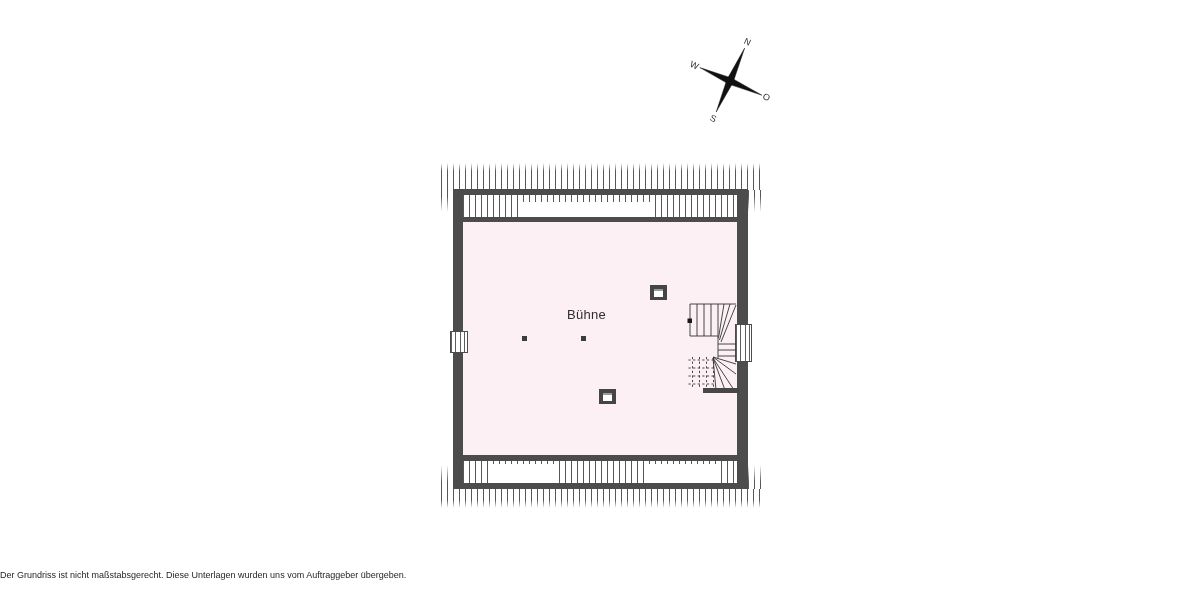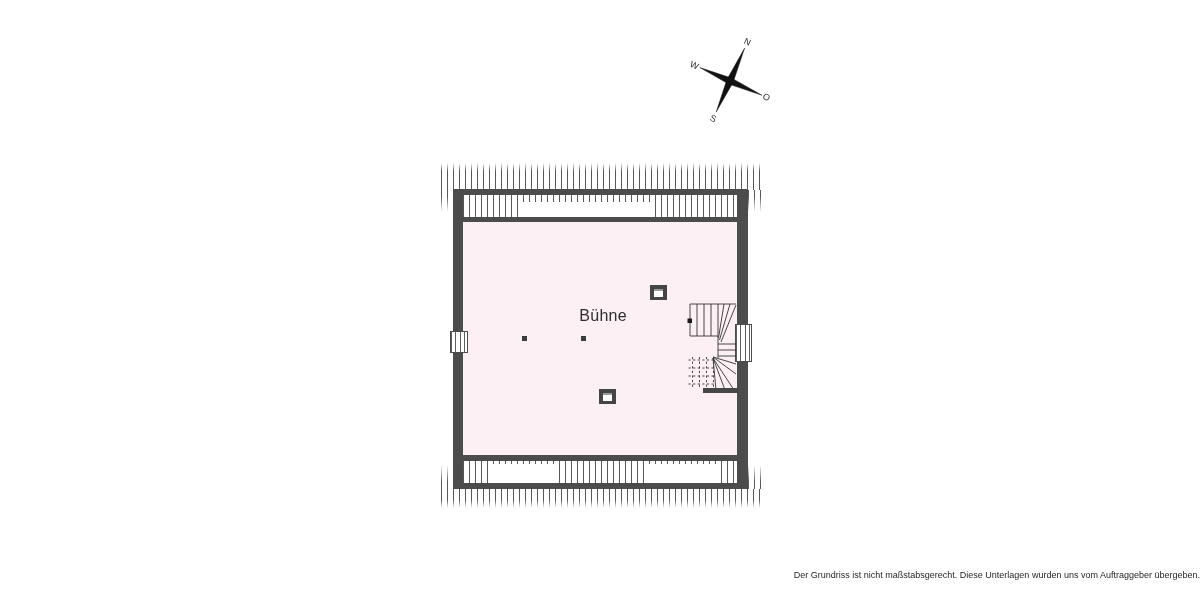--- a/index.html
+++ b/index.html
@@ -21,22 +21,22 @@
   .wall{background:#4c4c4c;}
   .plan-wrap{filter:blur(0.25px);}
   .interior{background:#fcf0f4;}
   .gap{background:#ffffff;}
   .window{background:#ffffff;border:1px solid #4c4c4c;
           background-image:repeating-linear-gradient(90deg,
             rgba(76,76,76,0.9) 0 1px, transparent 1px 4.5px);}
   .chimney{background:#454545;}
   .chimney-inner{position:absolute;left:4px;top:4px;right:4px;bottom:3px;background:#fff;border-top:2px solid #9a9a9a;}
   .post{background:#3c3c3c;}
-  .room-label{color:#2e2e2e;font-size:16px;text-align:right;letter-spacing:0.3px;}
-  .footer{width:1200px;text-align:right;color:#1f1f1f;font-size:9px;line-height:11.5px;}
+  .room-label{color:#2e2e2e;font-size:13px;text-align:left;letter-spacing:0.3px;}
+  .footer{width:1200px;text-align:left;color:#1f1f1f;font-size:9px;line-height:11.5px;}
 </style>
 </head>
 <body>
 
 <div class="canvas">
 
   <svg class="abs" style="left:685px;top:30px;width:92px;height:102px" viewBox="0 0 92 102">
     <g transform="translate(45,51) rotate(24)">
       <polygon points="0,-36 3.4,0 0,34 -3.4,0" fill="#111" stroke="#111" stroke-width="0.4"></polygon>
       <polygon points="-33,0 0,3.4 35,0 0,-3.4" fill="#111" stroke="#111" stroke-width="0.4"></polygon>

